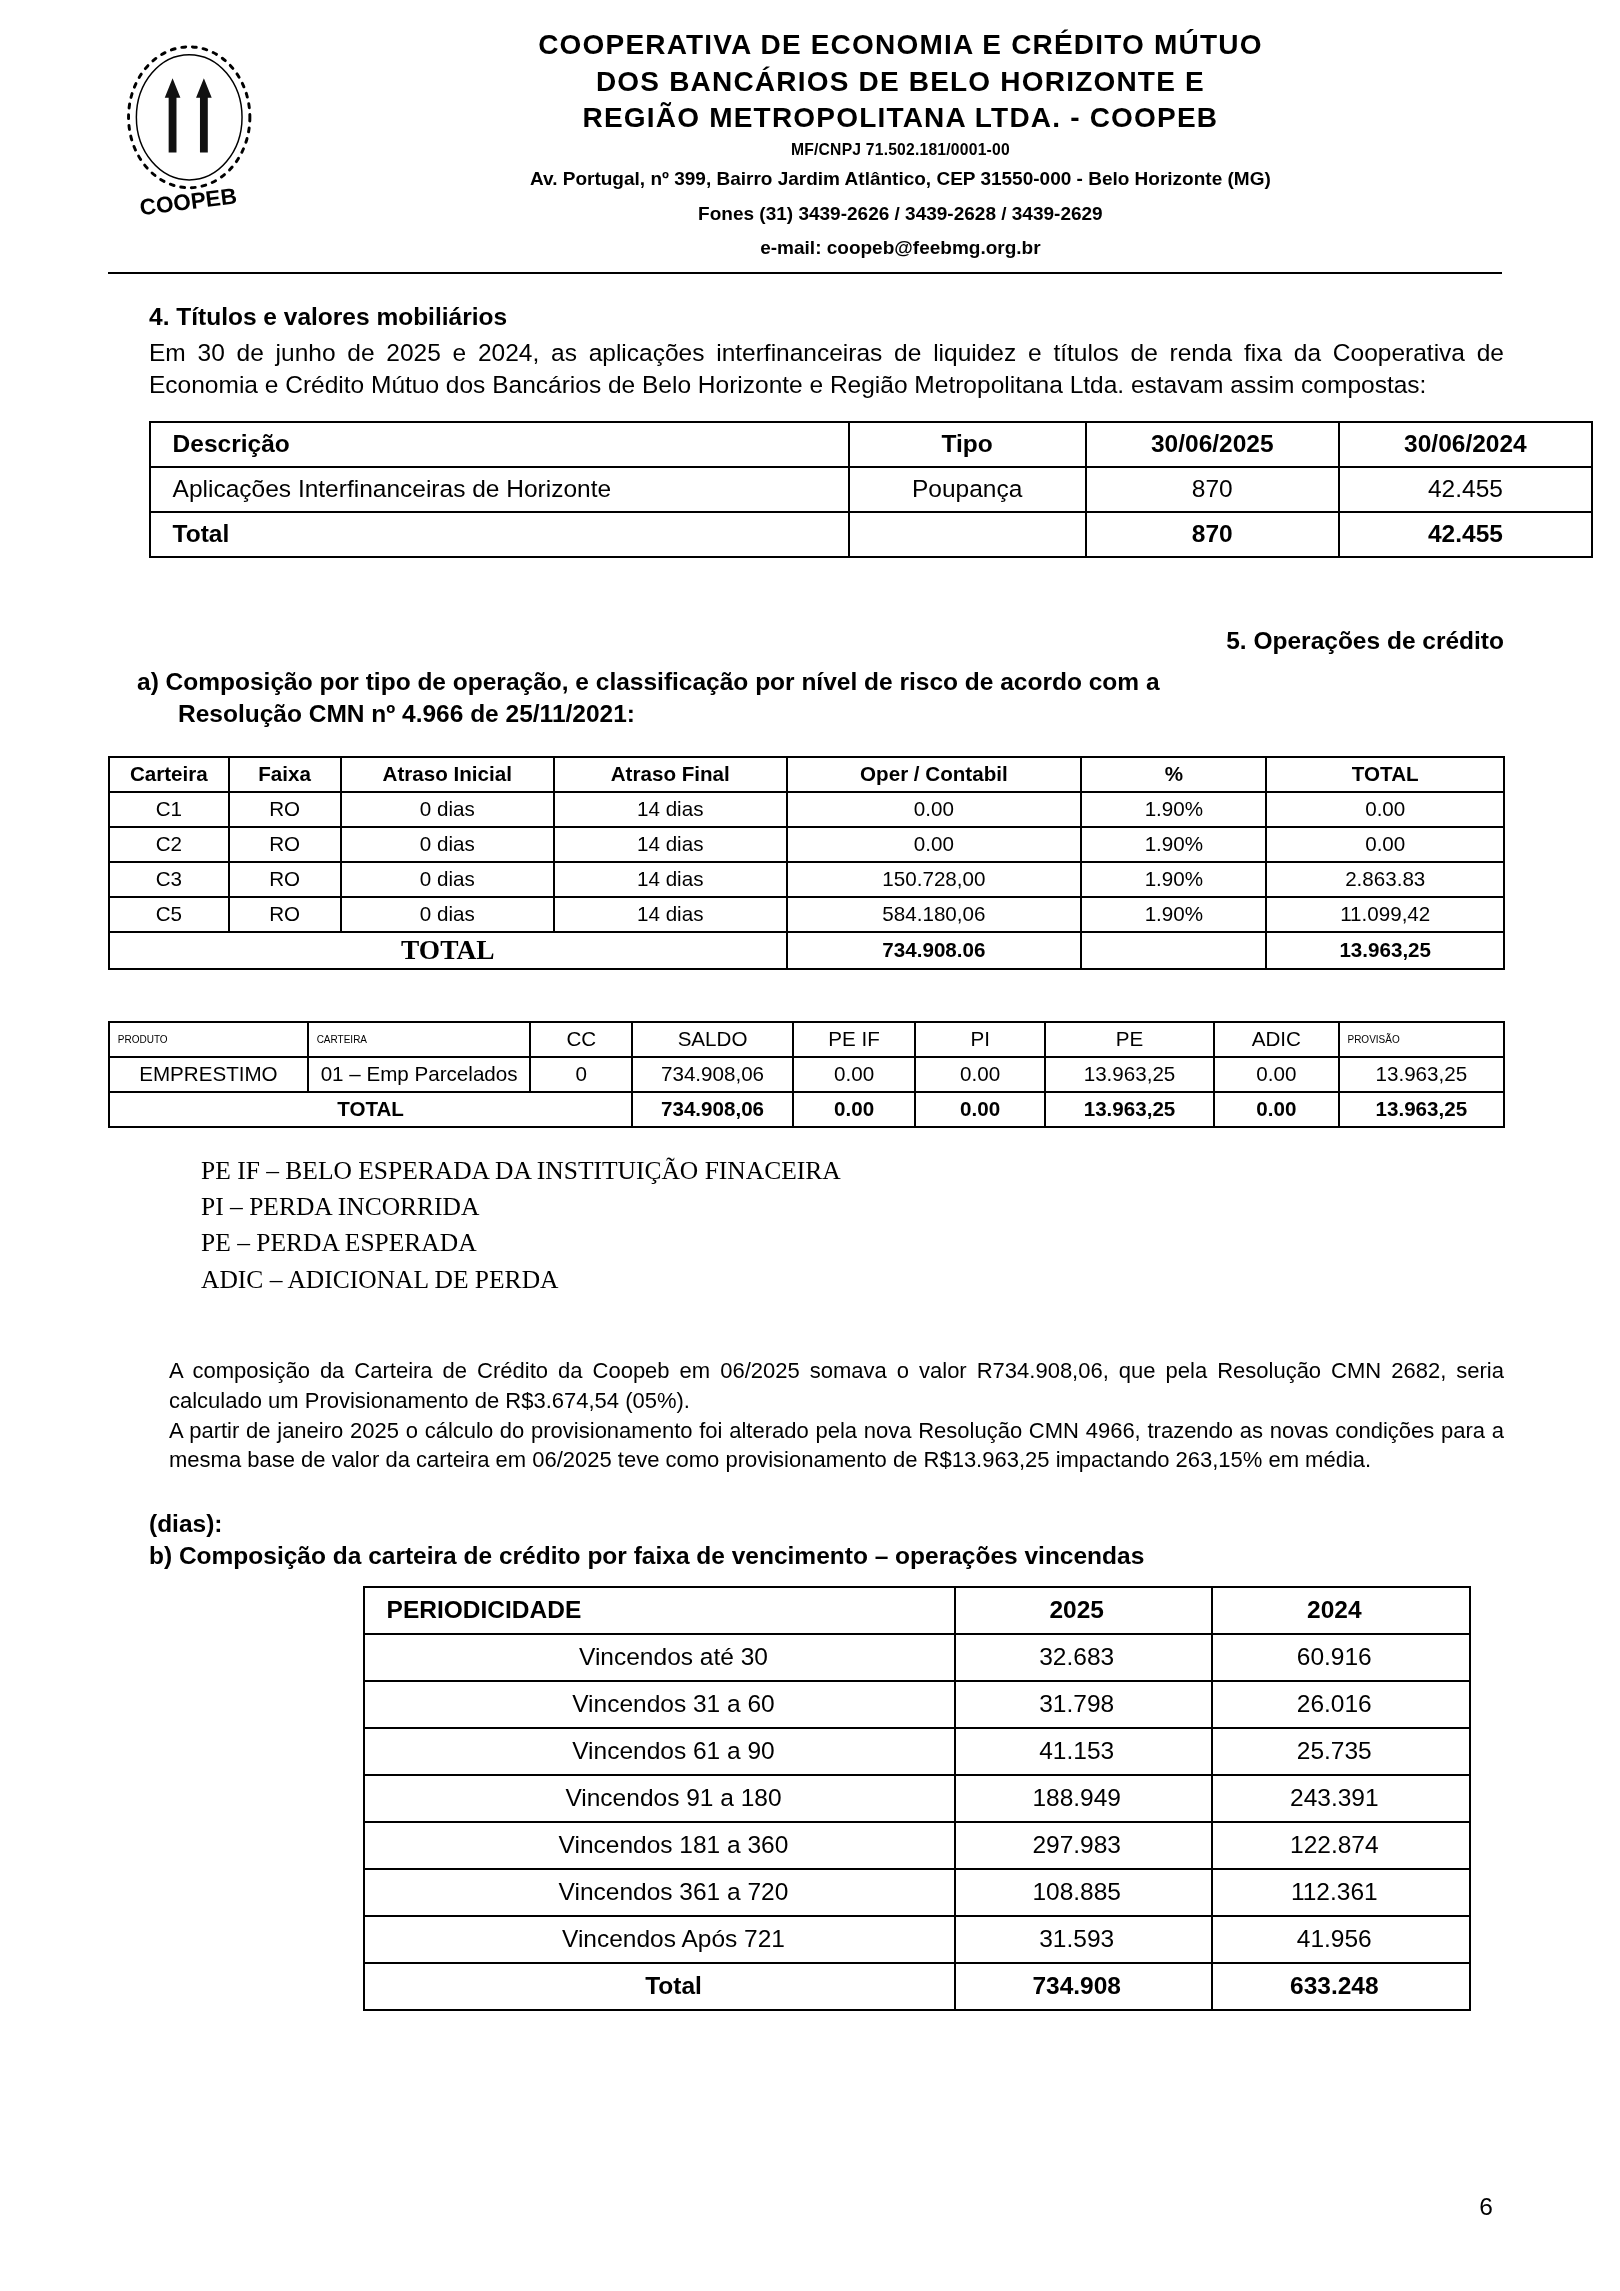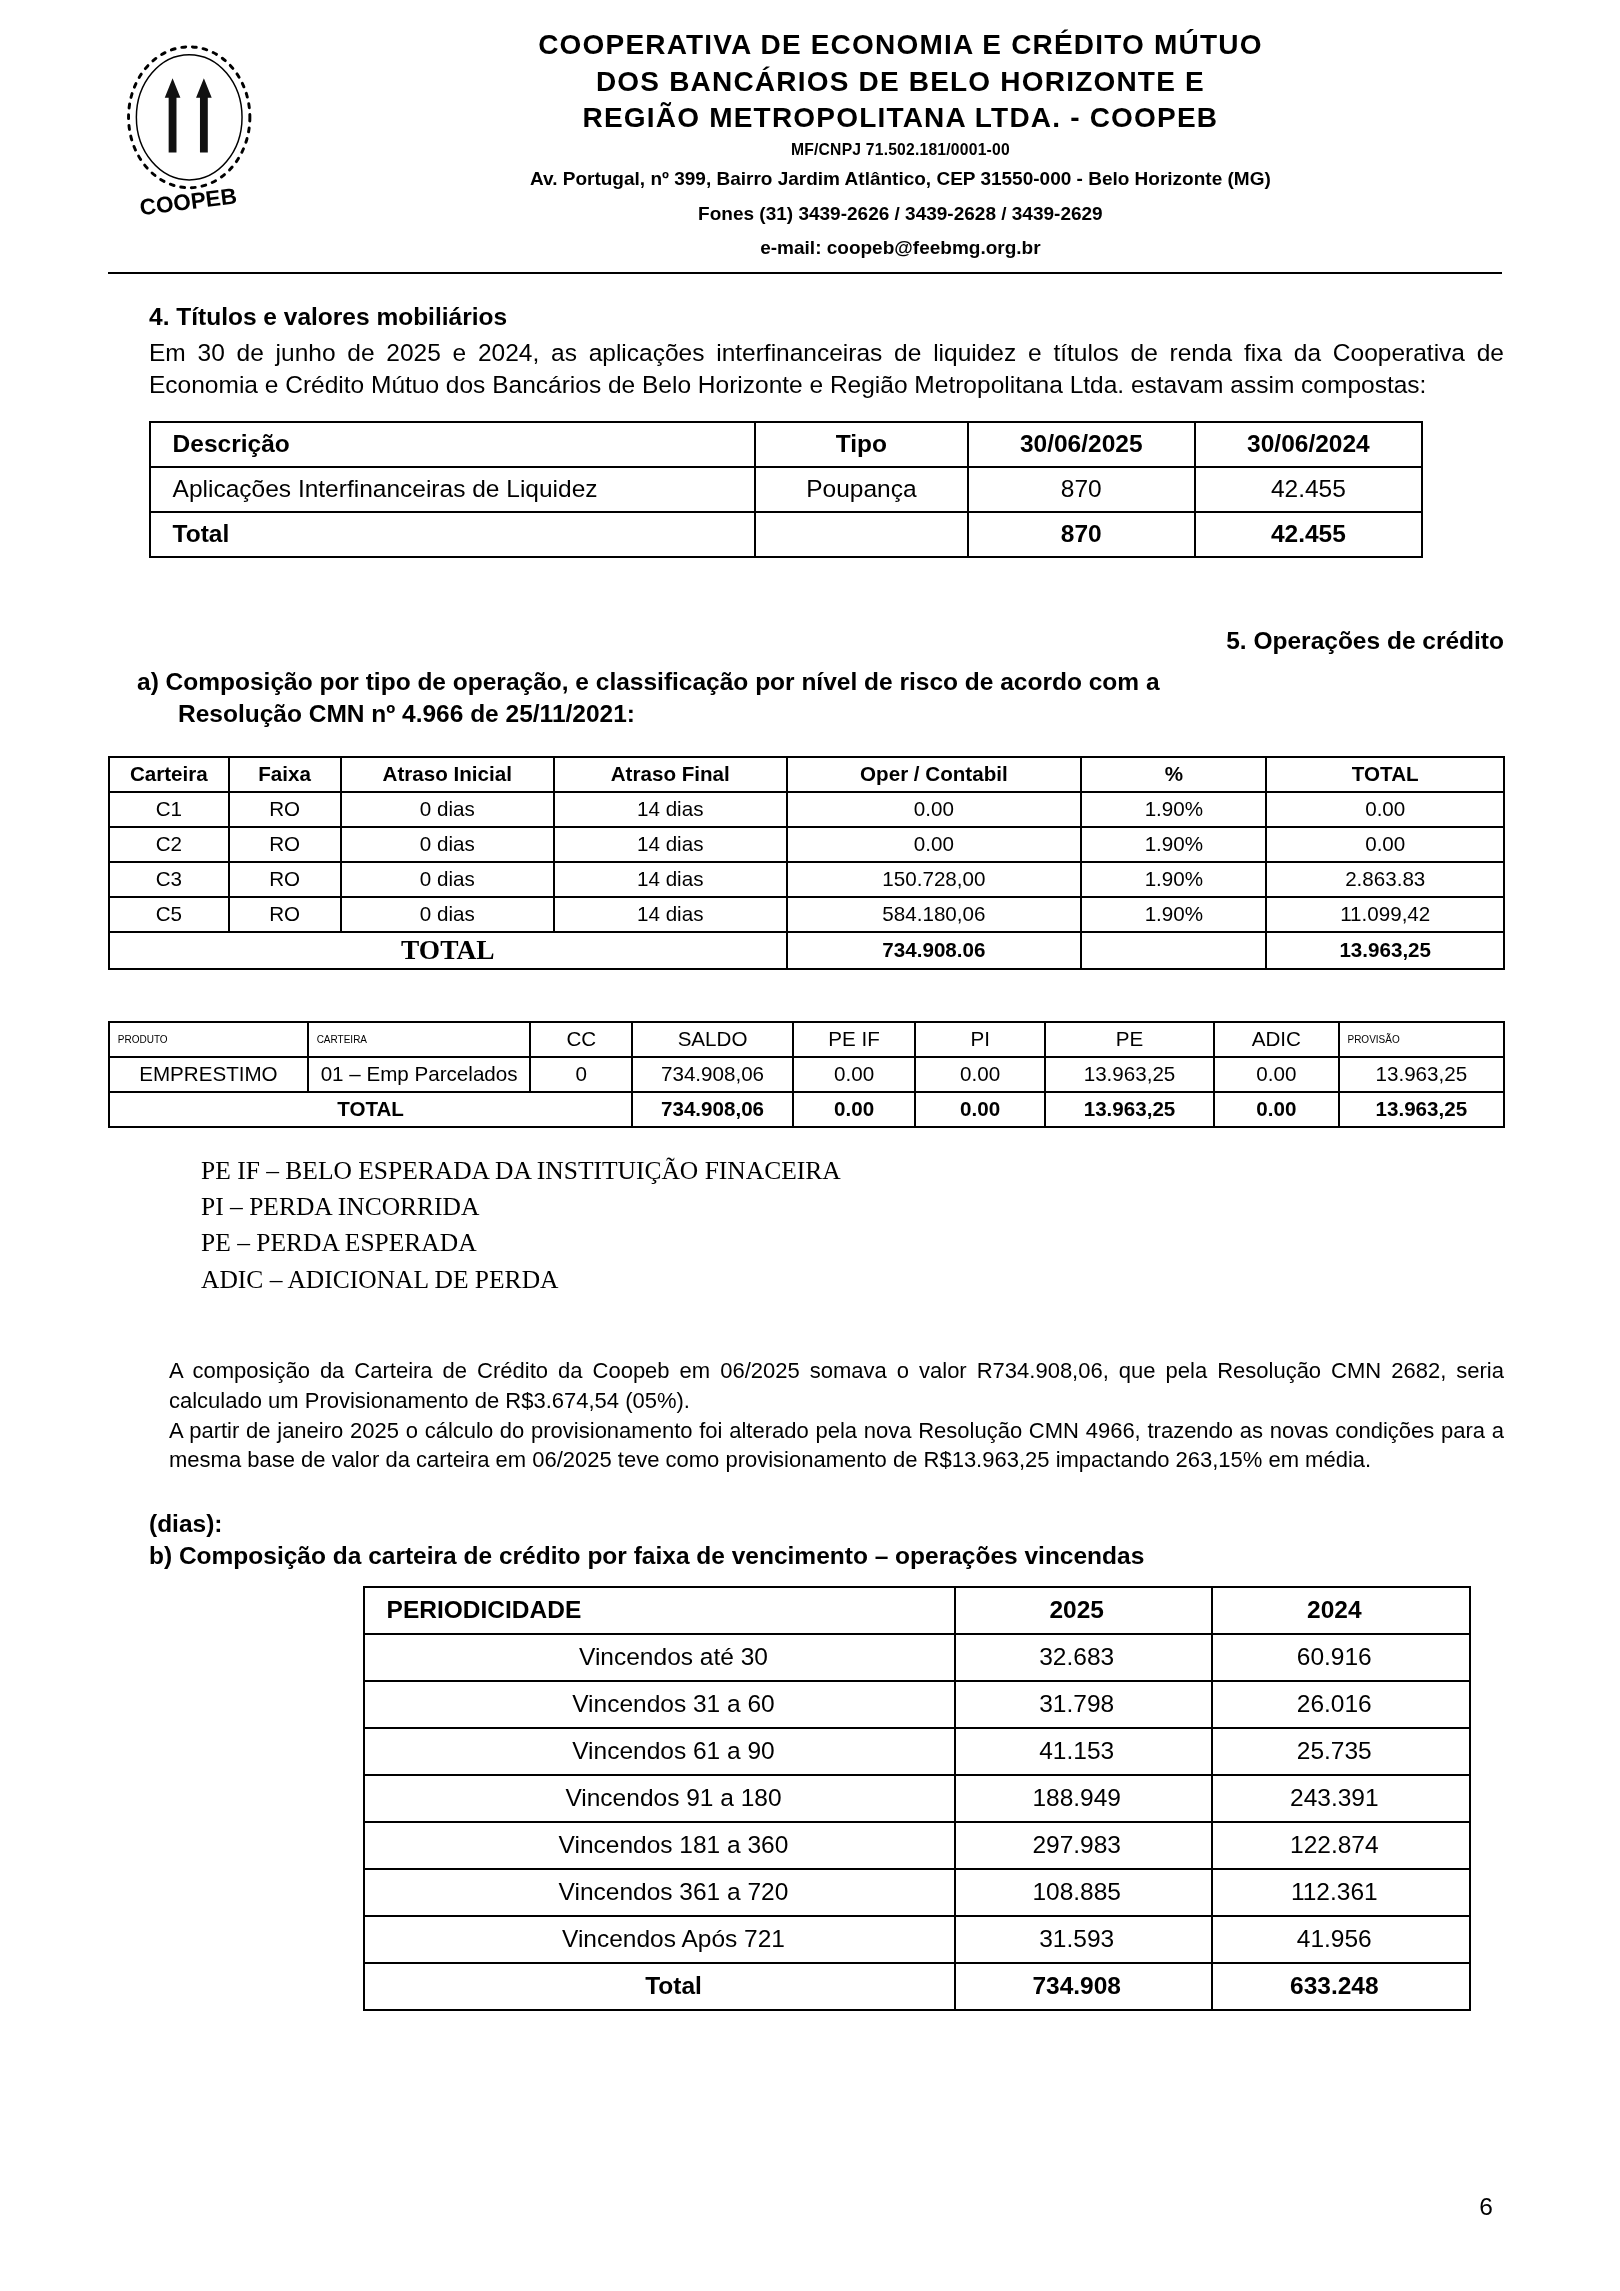--- a/index.html
+++ b/index.html
@@ -98,21 +98,21 @@
   }
   table td, table th {
     border: 2px solid #000;
     padding: 2px 7.8px;
     font-weight: normal;
     vertical-align: middle;
   }
 
   
   .tbl-titulos {
-    width: 1274px;
+    width: 1444px;
     margin: 19.6px 0 0 41px;
     font-size: 24.5px;
   }
   .tbl-titulos td { height: 39px; }
   .tbl-titulos .desc { width: 627px; padding-left: 21.6px; }
   .tbl-titulos .tipo { width: 206px; text-align: center; }
   .tbl-titulos .val  { width: 221px; text-align: center; }
   .tbl-titulos thead td { font-weight: bold; text-align: center; }
   .tbl-titulos thead td.desc { text-align: left; }
   .tbl-titulos tr.total td { font-weight: bold; }
@@ -237,21 +237,21 @@
       <thead>
         <tr>
           <td class="desc">Descrição</td>
           <td class="tipo">Tipo</td>
           <td class="val">30/06/2025</td>
           <td class="val">30/06/2024</td>
         </tr>
       </thead>
       <tbody>
         <tr>
-          <td class="desc">Aplicações Interfinanceiras de Liquidez</td>
+          <td class="desc">Aplicações Interfinanceiras de Horizonte</td>
           <td class="tipo">Poupança</td>
           <td class="val">870</td>
           <td class="val">42.455</td>
         </tr>
         <tr class="total">
           <td class="desc">Total</td>
           <td class="tipo"></td>
           <td class="val">870</td>
           <td class="val">42.455</td>
         </tr>

